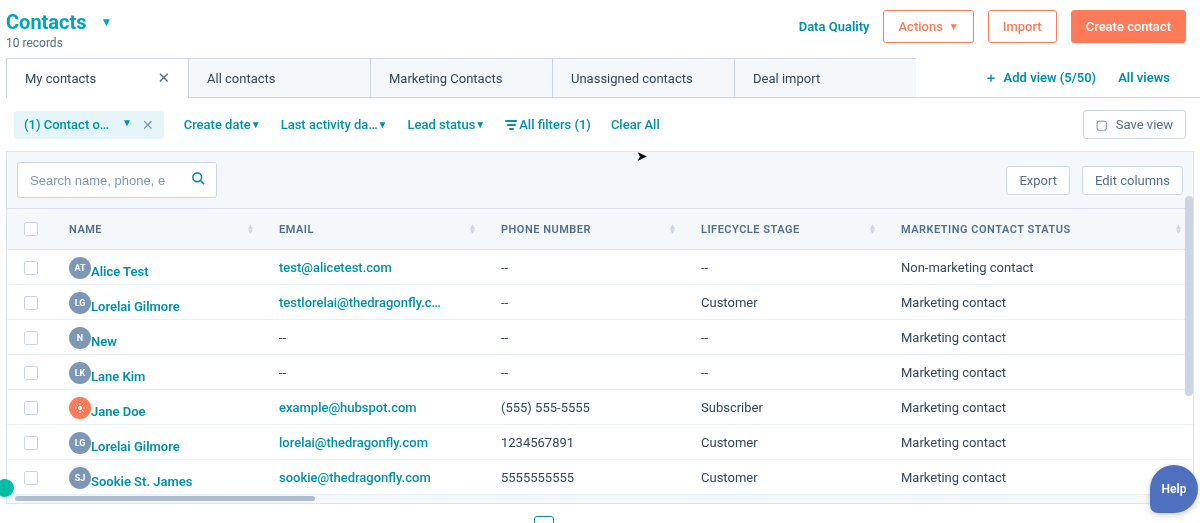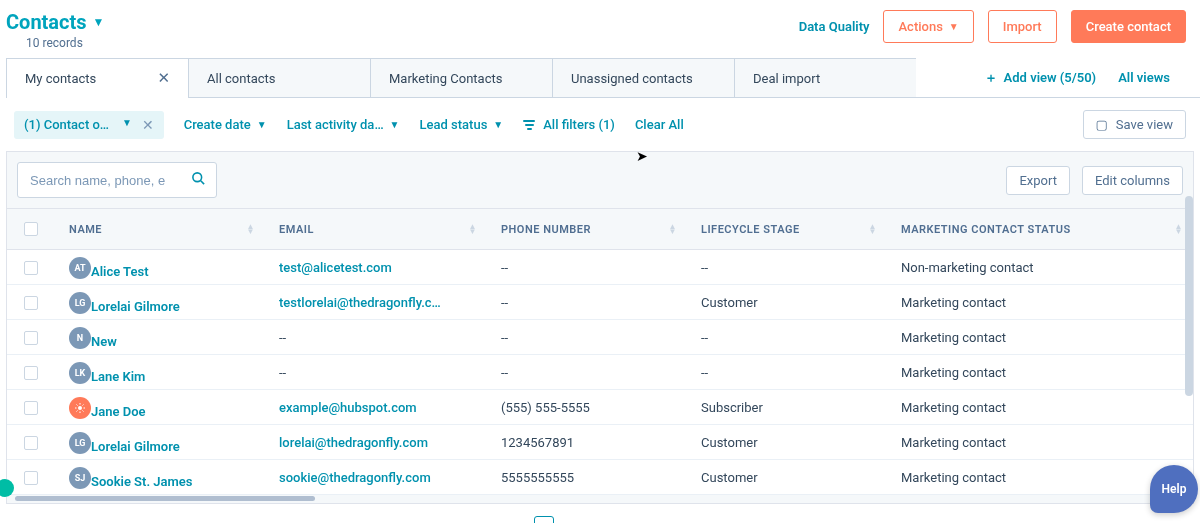--- a/index.html
+++ b/index.html
@@ -1,23 +1,23 @@
 <!DOCTYPE html>
 <html><head>
 <meta charset="utf-8">
 <style>
   * { box-sizing: border-box; }
   html, body { margin:0; padding:0; font-family: -apple-system, BlinkMacSystemFont, "Segoe UI", Roboto, sans-serif; font-size:13px; color:#33475b; background:#fff; }
   .app { width:1200px; height:523px; position:relative; overflow:hidden; }
   
   .hdr { display:flex; justify-content:space-between; align-items:flex-start; padding:10px 14px 0 6px; }
   .hdr-left { display:flex; flex-direction:column; }
-  .title-row { display:flex; align-items:center; gap:6px; color:#00a4bd; font-weight:700; font-size:20px; cursor:pointer;}
+  .title-row { display:flex; align-items:center; gap:14px; color:#00a4bd; font-weight:700; font-size:20px; cursor:pointer;}
   .title-row .caret { font-size:12px; color:#00a4bd;}
-  .sub { color:#516f90; font-size:12px; margin-top:2px;margin-left:20px; }
+  .sub { color:#516f90; font-size:12px; margin-top:2px; }
   .hdr-right { display:flex; align-items:center; gap:14px; }
   .link { color:#0091ae; font-weight:600; cursor:pointer; }
   .btn { border-radius:3px; padding:8px 14px; font-weight:500; font-size:13px; cursor:pointer; display:inline-flex; align-items:center; gap:6px; }
   .btn-outline { border:1px solid #ff7a59; color:#ff7a59; background:#fff; }
   .btn-outline .caret{font-size:10px;}
   .btn-primary { background:#ff7a59; color:#fff; border:1px solid #ff7a59; }
   
   .tabs-row { display:flex; align-items:stretch; border-bottom:1px solid #cbd6e2; margin:8px 0 0 6px; }
   .tab { border:1px solid #cbd6e2; border-bottom:none; background:#f5f8fa; padding:10px 18px; font-size:13px; color:#33475b; min-width:182px; display:flex; align-items:center; justify-content:space-between; cursor:pointer; border-right:none;}
   .tab:last-of-type{border-right:1px solid #cbd6e2;}
@@ -25,21 +25,21 @@
   .tab.active::after{content:"";position:absolute;left:0;right:0;bottom:-1px;height:2px;background:#fff;}
   .tab .x { color:#516f90; font-weight:400; font-size:15px; }
   .tabs-right { margin-left:auto; display:flex; align-items:center; gap:22px; padding:0 30px 0 16px;}
   .tabs-right .link { display:flex; align-items:center; gap:6px; }
   
   .filters { display:flex; align-items:center; gap:20px; padding:12px 14px; }
   .chip { background:#e5f5f8; color:#0091ae; border-radius:3px; padding:6px 10px; display:flex; align-items:flex-start; gap:8px; font-weight:500; max-width:150px;}
   .chip .lbl{white-space:nowrap; overflow:hidden; text-overflow:ellipsis; max-width:90px;}
   .chip .caret{font-size:10px;}
   .chip .x { color:#7c98b6; cursor:pointer; font-size:14px; margin-left:2px;}
-  .flink { color:#0091ae; font-weight:500; display:flex; align-items:center; gap:6px; cursor:pointer;}
+  .flink { color:#0091ae; font-weight:500; display:flex; align-items:center; cursor:pointer;}
   .flink .caret{font-size:10px;}
   .bars{display:inline-flex;flex-direction:column;gap:2px;margin-right:2px;}
   .bars span{display:block;height:2px;background:#0091ae;border-radius:1px;}
   .bars span:nth-child(1){width:12px;} .bars span:nth-child(2){width:9px;margin:0 auto;} .bars span:nth-child(3){width:5px;margin:0 auto;}
   .spacer{flex:1;}
   .btn-light{border:1px solid #cbd6e2;background:#fff;color:#516f90;border-radius:3px;padding:6px 12px;cursor:pointer;display:inline-flex;align-items:center;gap:8px;}
   
   .table-wrap{background:#f5f8fa;border:1px solid #dfe3eb;margin:0 6px;}
   .tbar{display:flex;align-items:center;padding:10px 10px;gap:12px;}
   .search{display:flex;align-items:center;border:1px solid #cbd6e2;background:#fff;border-radius:3px;padding:0 10px;height:36px;width:200px;}

